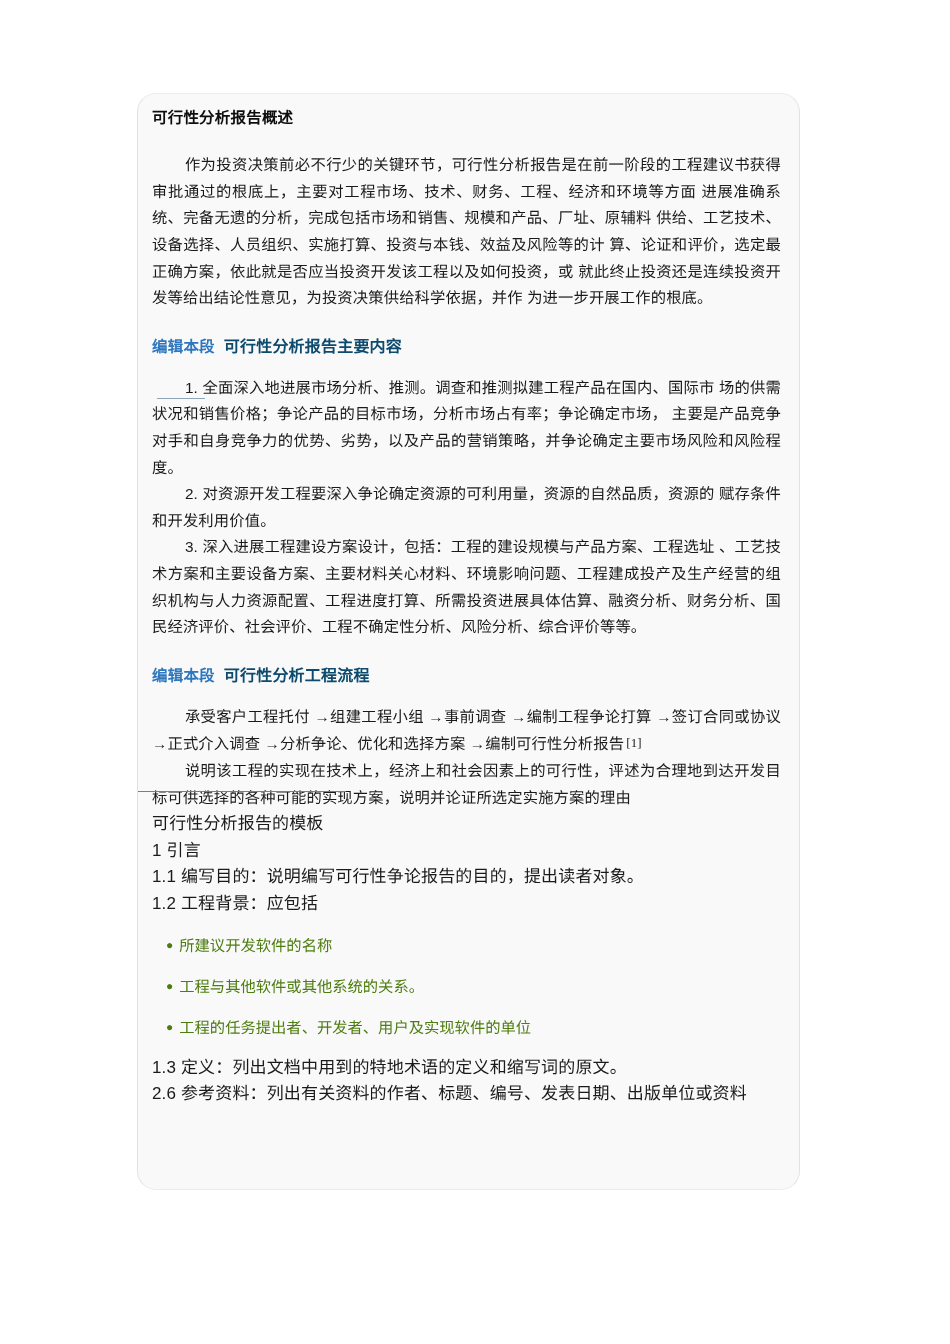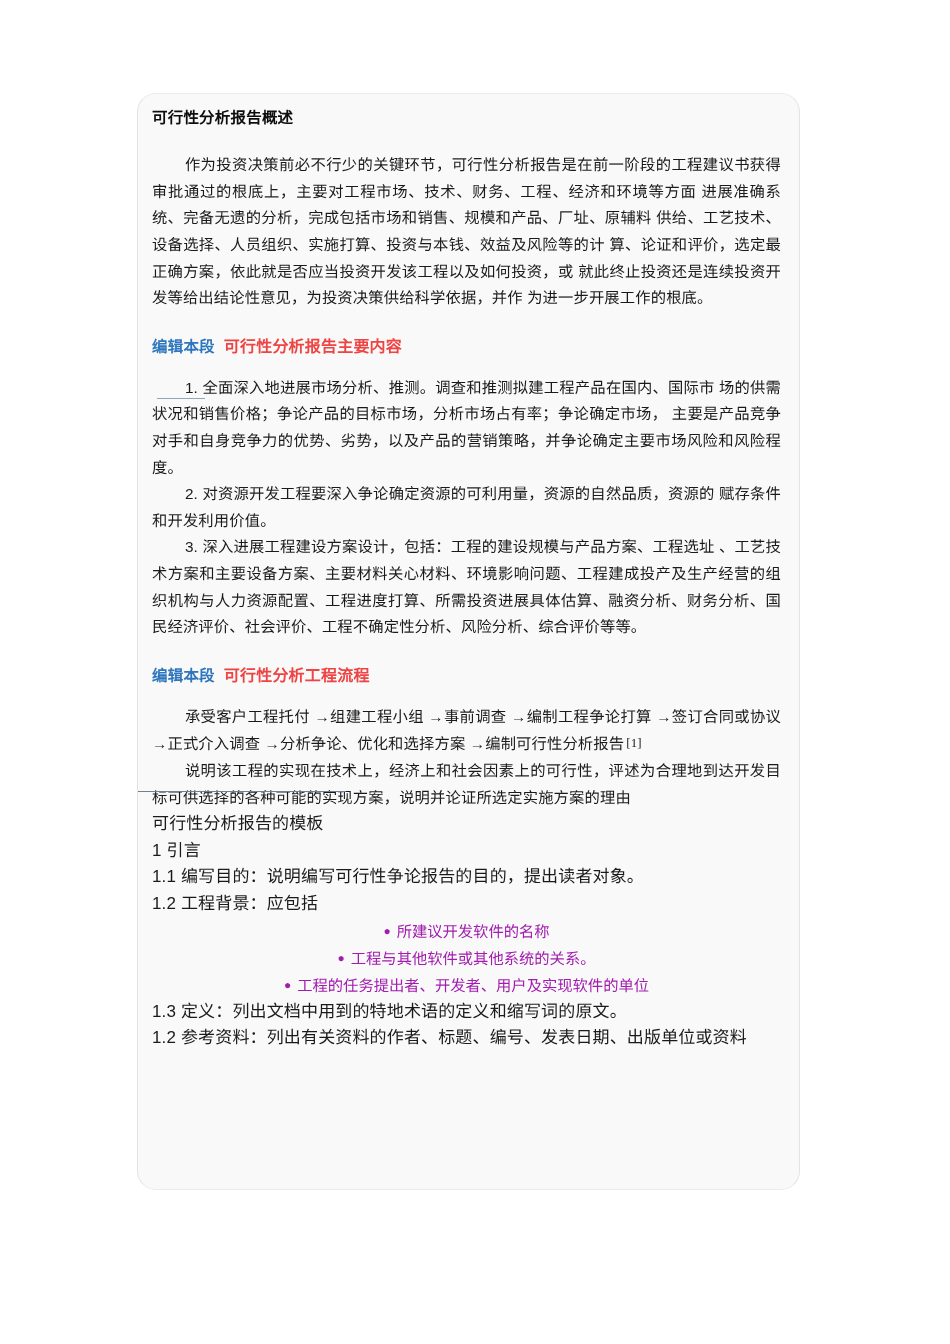--- a/index.html
+++ b/index.html
@@ -64,21 +64,21 @@
   }
   .edit-link {
     color: #2e76bd;
     font-weight: bold;
     font-size: 15.5px;
     margin-right: 9px;
     cursor: pointer;
     margin-top: 28px;
   }
   .sec-title {
-    color: #ef4444;
+    color: #0c4a6e;
   }
 
   
   .para {
     font-size: 15.3px;
     line-height: 26.6px;
     color: #1a1a1a;
     margin: 0;
     text-align: justify;
     text-justify: inter-ideograph;
@@ -116,24 +116,23 @@
     font-size: 13px;
     vertical-align: 2px;
     color: #1a1a1a;
     margin-left: 2px;
   }
 
   
   .bullet-line {
     font-size: 15.3px;
     line-height: 26.6px;
-    color: #a21caf;
-    margin: 0;
+    color: #4d7c0f;
+    margin: 14px;
     padding-left: 0;
-    text-align: center;
   }
   .bullet-dot {
     font-size: 12px;
     vertical-align: 1.5px;
     margin-right: 6px;
   }
 
   .list-line {
     font-size: 17px;
     line-height: 26.6px;
@@ -185,21 +184,21 @@
       <p class="list-line">可行性分析报告的模板</p>
 
       <div id="outline-list">
           <p class="list-line">1  引言</p>
           <p class="list-line">1.1 编写目的：说明编写可行性争论报告的目的，提出读者对象。</p>
           <p class="list-line">1.2 工程背景：应包括</p>
           <p class="bullet-line"><span class="bullet-dot">●</span><span>所建议开发软件的名称</span></p>
           <p class="bullet-line"><span class="bullet-dot">●</span><span>工程与其他软件或其他系统的关系。</span></p>
           <p class="bullet-line"><span class="bullet-dot">●</span><span>工程的任务提出者、开发者、用户及实现软件的单位</span></p>
           <p class="list-line">1.3 定义：列出文档中用到的特地术语的定义和缩写词的原文。</p>
-          <p class="list-line">1.2 参考资料：列出有关资料的作者、标题、编号、发表日期、出版单位或资料</p>
+          <p class="list-line">2.6 参考资料：列出有关资料的作者、标题、编号、发表日期、出版单位或资料</p>
         </div>
 
     </div>
 
     <div class="short-rule"></div>
     <div class="cross-rule"></div>
   </div>
 
 </div>
 

